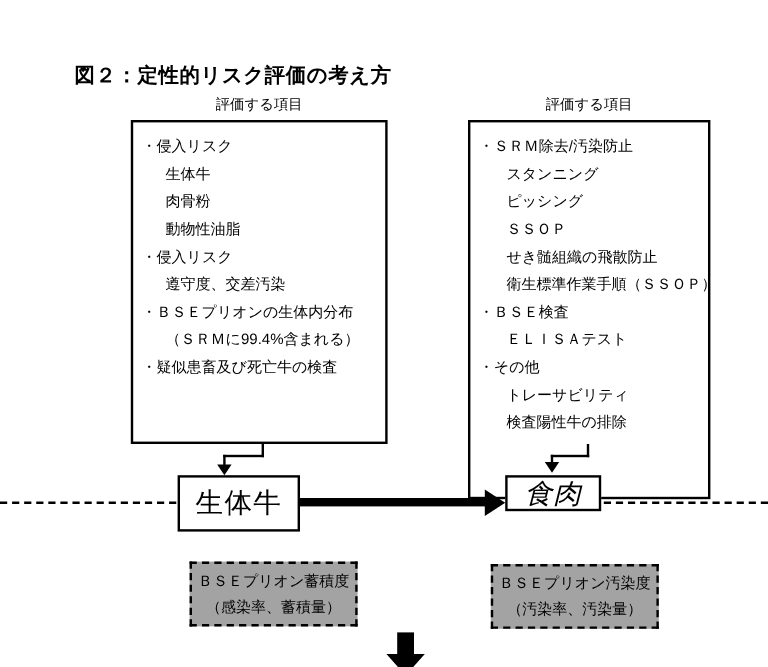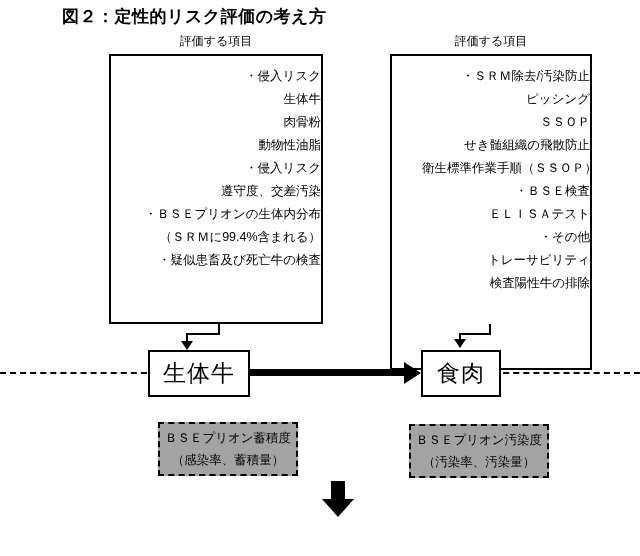--- a/index.html
+++ b/index.html
@@ -6,21 +6,21 @@
   body{
     width:640px;height:556px;
     background:#ffffff;
     font-family:"Liberation Sans","DejaVu Sans",sans-serif;
     color:#000000;
     overflow:hidden;
     position:relative;
   }
   #canvas{position:absolute;left:0;top:0;width:640px;height:556px;}
 
-  .abs{position:absolute;}
+  .abs{position:absolute;margin-top:46px;}
 
   
   .title{
     left:62px;top:5px;
     font-size:17px;font-weight:bold;
     letter-spacing:0.5px;
     white-space:nowrap;
   }
 
   
@@ -42,21 +42,20 @@
   .panel-right{left:390px;top:54px;width:202px;height:316px;}
 
   .panel-list{
     list-style:none;
     margin:0;padding:9px 0 0 0;
   }
   .panel-list li{
     font-size:12.5px;
     line-height:23px;
     white-space:nowrap;
-    text-align:right;
   }
   .lvl0{padding-left:7px;}
   .lvl1{padding-left:27px;}
   .panel-right .lvl1{padding-left:30px;}
   .bullet{font-size:12.5px;}
 
   
   .hr-dashed{
     left:0;top:372px;width:640px;height:0;
     border-top:2px dashed #000;
@@ -66,21 +65,21 @@
   .node{
     border:2px solid #000;
     background:#fff;
     box-sizing:border-box;
     display:flex;align-items:center;justify-content:center;
     font-size:23px;
     letter-spacing:1px;
     white-space:nowrap;
   }
   .node-cattle{left:148px;top:350px;width:102px;height:47px;}
-  .node-meat{left:421px;top:350px;width:80px;height:47px;}
+  .node-meat{left:421px;top:350px;width:80px;height:30px;font-style:italic;}
 
   
   .conn-l-v1{left:218px;top:324px;width:2px;height:11px;background:#000;}
   .conn-l-h{left:186px;top:333px;width:34px;height:2px;background:#000;}
   .conn-l-v2{left:186px;top:333px;width:2px;height:10px;background:#000;}
   .arrow-down-l{
     left:181px;top:341px;width:0;height:0;
     border-left:6px solid transparent;
     border-right:6px solid transparent;
     border-top:9px solid #000;
@@ -162,20 +161,21 @@
         <li class="lvl1"><span>遵守度、交差汚染</span></li>
         <li class="lvl0"><span class="bullet">・</span><span>ＢＳＥプリオンの生体内分布</span></li>
         <li class="lvl1"><span>（ＳＲＭに99.4%含まれる）</span></li>
         <li class="lvl0"><span class="bullet">・</span><span>疑似患畜及び死亡牛の検査</span></li>
       </ul>
   </div>
 
   <div class="abs panel panel-right">
     <ul class="panel-list">
         <li class="lvl0"><span class="bullet">・</span><span>ＳＲＭ除去/汚染防止</span></li>
+        <li class="lvl1"><span>スタンニング</span></li>
         <li class="lvl1"><span>ピッシング</span></li>
         <li class="lvl1"><span>ＳＳＯＰ</span></li>
         <li class="lvl1"><span>せき髄組織の飛散防止</span></li>
         <li class="lvl1"><span>衛生標準作業手順（ＳＳＯＰ）</span></li>
         <li class="lvl0"><span class="bullet">・</span><span>ＢＳＥ検査</span></li>
         <li class="lvl1"><span>ＥＬＩＳＡテスト</span></li>
         <li class="lvl0"><span class="bullet">・</span><span>その他</span></li>
         <li class="lvl1"><span>トレーサビリティ</span></li>
         <li class="lvl1"><span>検査陽性牛の排除</span></li>
       </ul>

